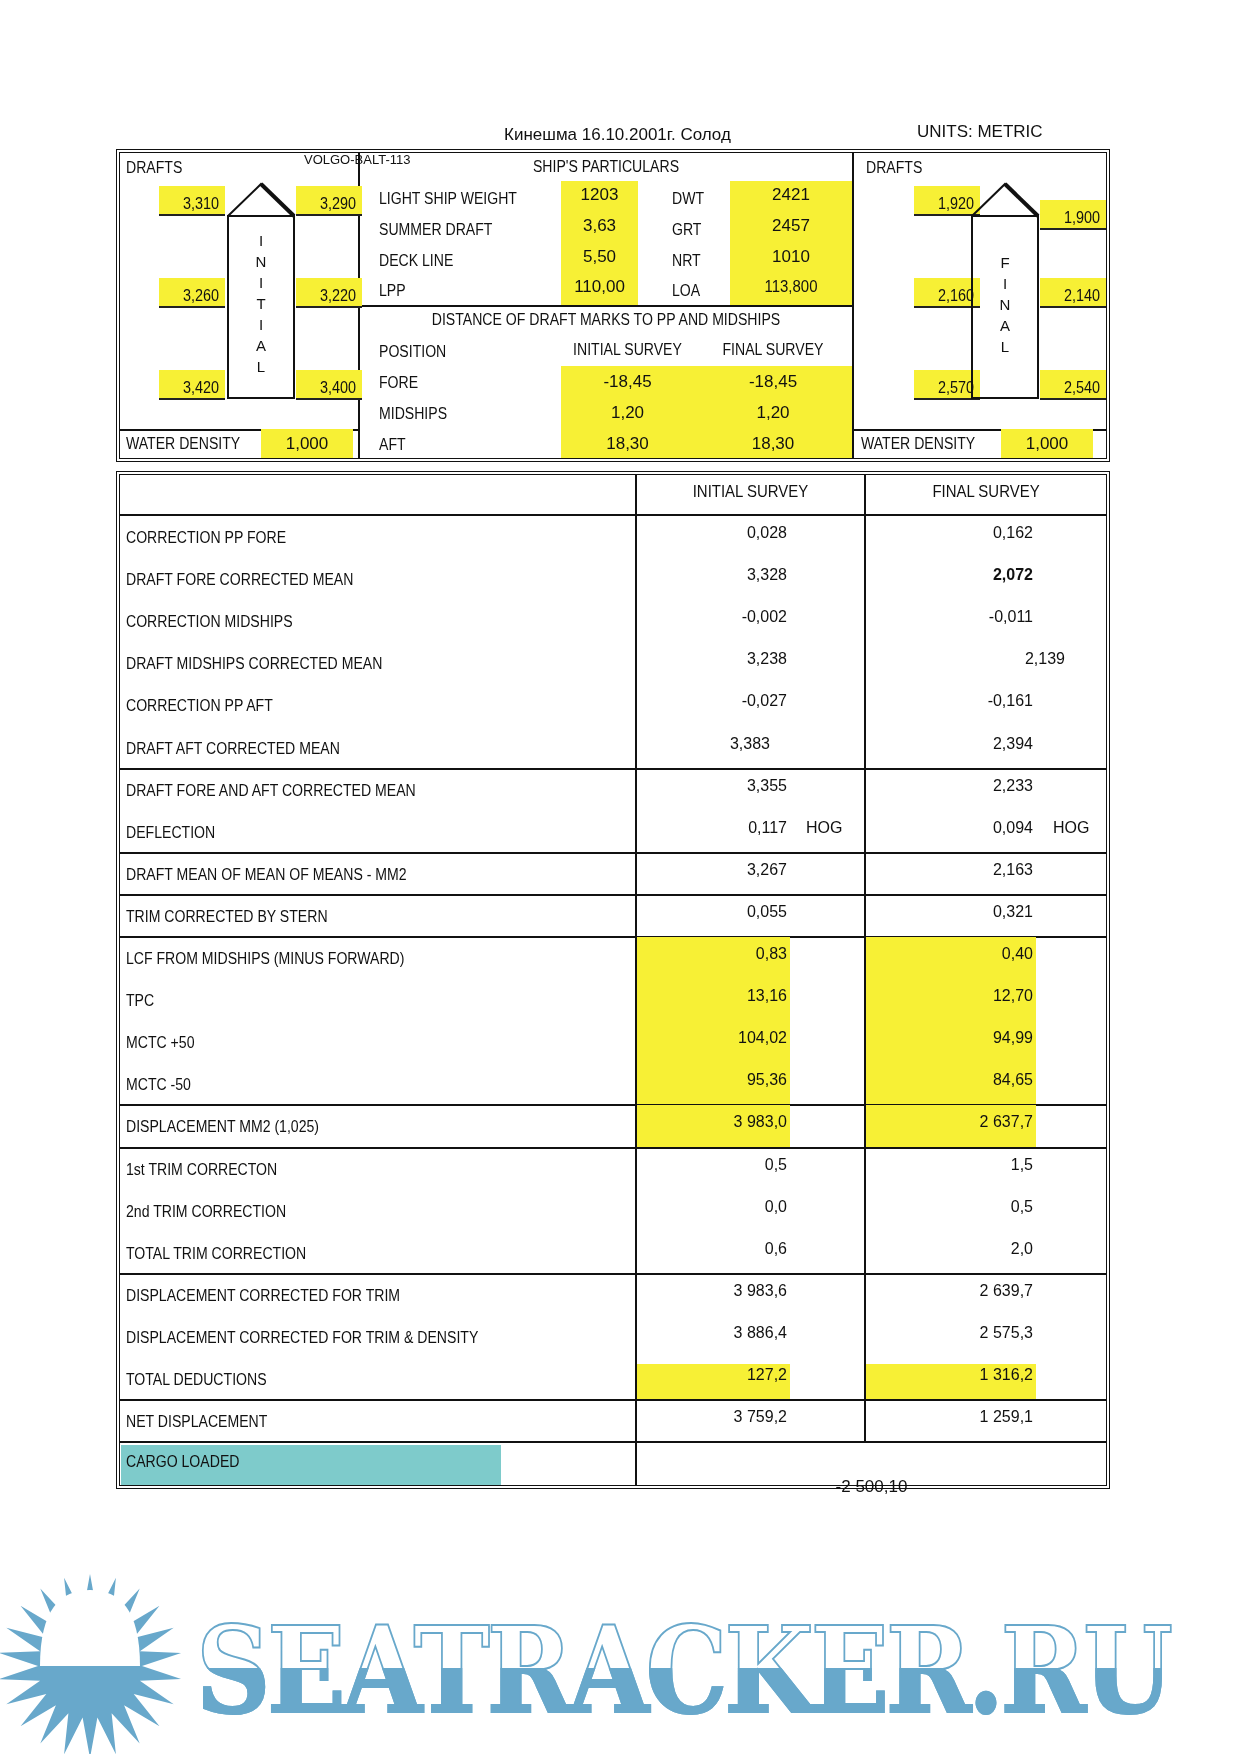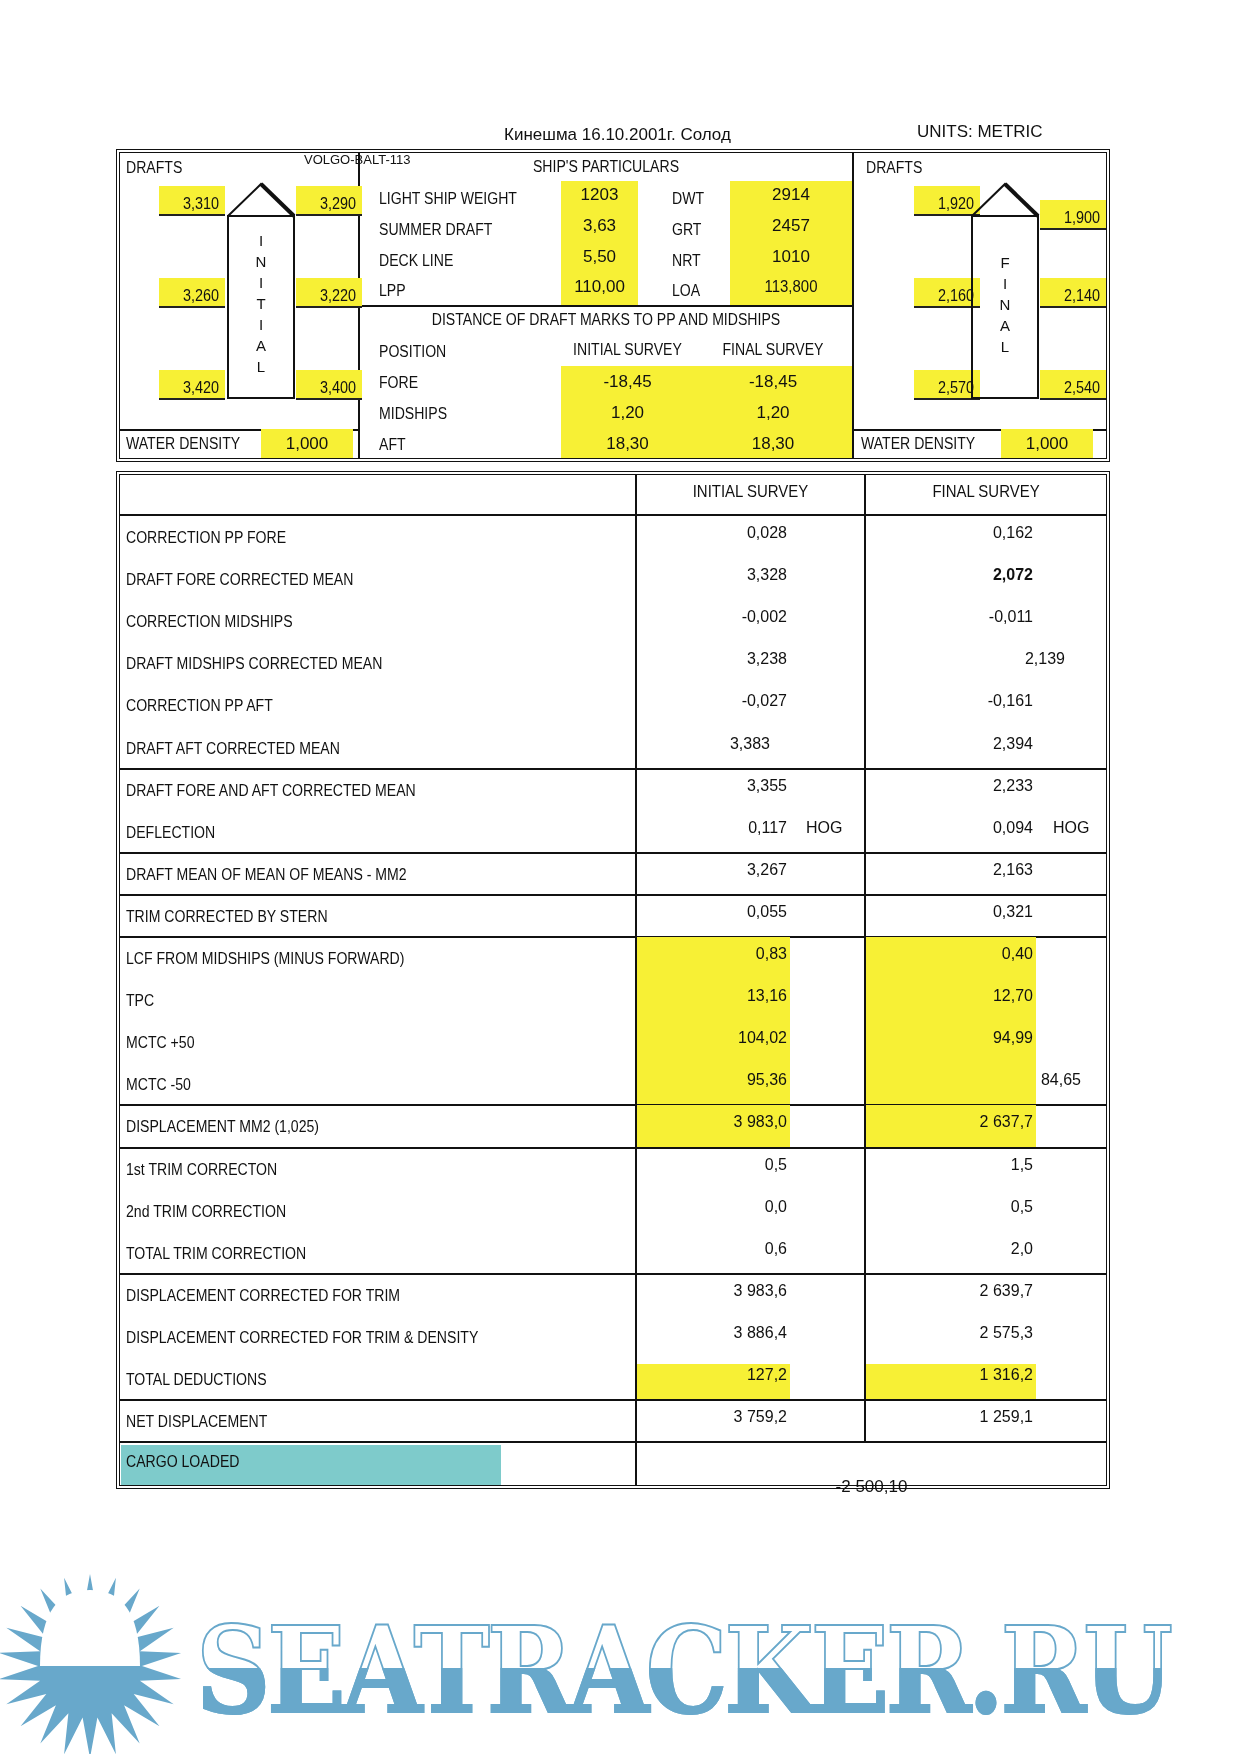--- a/index.html
+++ b/index.html
@@ -77,21 +77,21 @@
   <div class="txt ctr" style="line-height:29px; font-size:17px;">1,000</div>
 </div>
 
 <div class="abs condc ctr" style="left:360px; top:158px; width:492px;">SHIP'S PARTICULARS</div>
 <div class="abs yel" style="left:561px; top:181px; width:77px; height:124px;"></div>
 <div class="abs yel" style="left:730px; top:181px; width:122px; height:124px;"></div>
 <div id="particulars-rows">
     <div class="abs cond" style="left:379px; top:190px;">LIGHT SHIP WEIGHT</div>
        <div class="abs txt ctr" style="left:561px; top:185px; width:77px; font-size:17px;">1203</div>
        <div class="abs cond" style="left:672px; top:190px;">DWT</div>
-       <div class="abs txt ctr" style="left:730px; top:185px; width:122px; font-size:17px;">2914</div>
+       <div class="abs txt ctr" style="left:730px; top:185px; width:122px; font-size:17px;">2421</div>
     <div class="abs cond" style="left:379px; top:221px;">SUMMER DRAFT</div>
        <div class="abs txt ctr" style="left:561px; top:216px; width:77px; font-size:17px;">3,63</div>
        <div class="abs cond" style="left:672px; top:221px;">GRT</div>
        <div class="abs txt ctr" style="left:730px; top:216px; width:122px; font-size:17px;">2457</div>
     <div class="abs cond" style="left:379px; top:252px;">DECK LINE</div>
        <div class="abs txt ctr" style="left:561px; top:247px; width:77px; font-size:17px;">5,50</div>
        <div class="abs cond" style="left:672px; top:252px;">NRT</div>
        <div class="abs txt ctr" style="left:730px; top:247px; width:122px; font-size:17px;">1010</div>
     <div class="abs cond" style="left:379px; top:282px;">LPP</div>
        <div class="abs txt ctr" style="left:561px; top:277px; width:77px; font-size:17px;">110,00</div>
@@ -210,21 +210,21 @@
        <div class="cell-val" style="top:987.1px; left:866px; width:167px;">12,70</div>
     <div class="abs yel" style="left:637px; top:1021.2px; width:153px; height:43.1px;"></div>
          <div class="abs yel" style="left:866px; top:1021.2px; width:170px; height:43.1px;"></div>
     <div class="row-label" style="top:1034.2px; left:126px;">MCTC +50</div>
        <div class="cell-val" style="top:1029.2px; left:637px; width:150px;">104,02</div>
        <div class="cell-val" style="top:1029.2px; left:866px; width:167px;">94,99</div>
     <div class="abs yel" style="left:637px; top:1063.3000000000002px; width:153px; height:43.1px;"></div>
          <div class="abs yel" style="left:866px; top:1063.3000000000002px; width:170px; height:43.1px;"></div>
     <div class="row-label" style="top:1076.3000000000002px; left:126px;">MCTC  -50</div>
        <div class="cell-val" style="top:1071.3000000000002px; left:637px; width:150px;">95,36</div>
-       <div class="cell-val" style="top:1071.3000000000002px; left:866px; width:167px;padding-left:48px;">84,65</div>
+       <div class="cell-val" style="top:1071.3000000000002px; left:866px; width:167px;">84,65</div>
     <div class="hline" style="left:120px; top:1104.4px; width:986px;"></div>
     <div class="abs yel" style="left:637px; top:1105.4px; width:153px; height:43.1px;"></div>
          <div class="abs yel" style="left:866px; top:1105.4px; width:170px; height:43.1px;"></div>
     <div class="row-label" style="top:1118.4px; left:126px;">DISPLACEMENT MM2 (1,025)</div>
        <div class="cell-val" style="top:1113.4px; left:637px; width:150px;">3 983,0</div>
        <div class="cell-val" style="top:1113.4px; left:866px; width:167px;">2 637,7</div>
     <div class="hline" style="left:120px; top:1146.5px; width:986px;"></div>
     <div class="row-label" style="top:1160.5px; left:126px;">1st TRIM CORRECTON</div>
        <div class="cell-val" style="top:1155.5px; left:637px; width:150px;">0,5</div>
        <div class="cell-val" style="top:1155.5px; left:866px; width:167px;">1,5</div>

